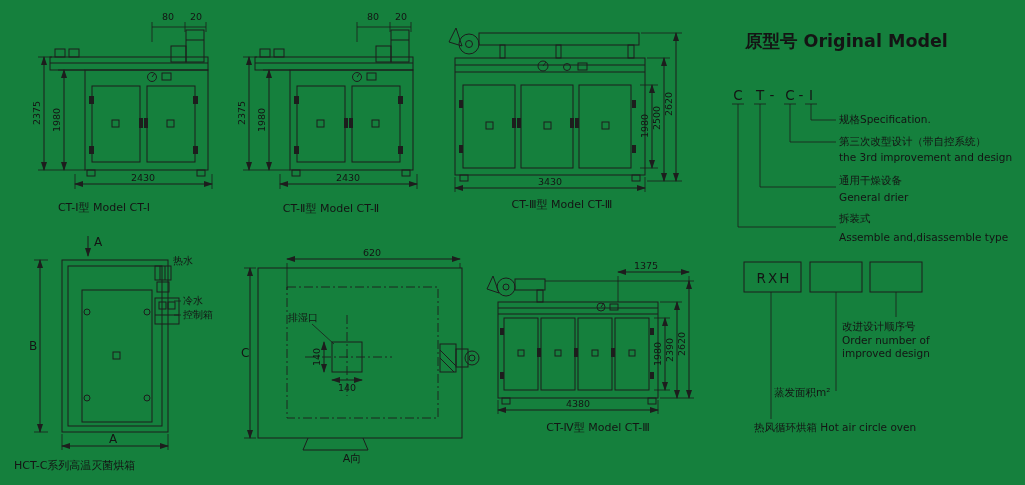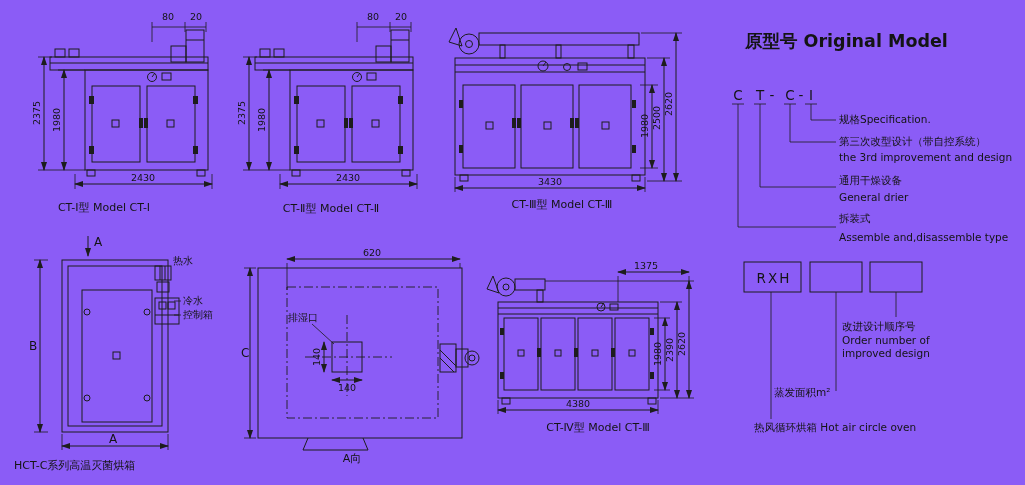--- a/index.html
+++ b/index.html
@@ -1,18 +1,18 @@
 <!DOCTYPE html>
 <html><head>
 <meta charset="utf-8">
 <style>
   * { margin:0; padding:0; box-sizing:border-box; }
   html,body { background:#ffffff; }
   body { font-family:"DejaVu Sans","Liberation Sans",sans-serif; }
-  .page { position:relative; width:1025px; height:485px; background:#8b5cf6; overflow:hidden; }
+  .page { position:relative; width:1025px; height:485px; background:#15803d; overflow:hidden; }
   svg { display:block; }
   svg line, svg rect, svg path, svg circle, svg ellipse {
     stroke:#1d1d1d; fill:none; stroke-width:1;
   }
   svg .thin { stroke-width:0.8; }
   svg .f { fill:#1d1d1d; stroke:none; }
   svg .dashdot { stroke-dasharray:9 3 2 3; stroke-width:0.9; }
   svg text { stroke:none; fill:#141414; font-size:10px;
              font-family:"DejaVu Sans","Liberation Sans",sans-serif; }
   svg text.dim { font-size:9.5px; }

